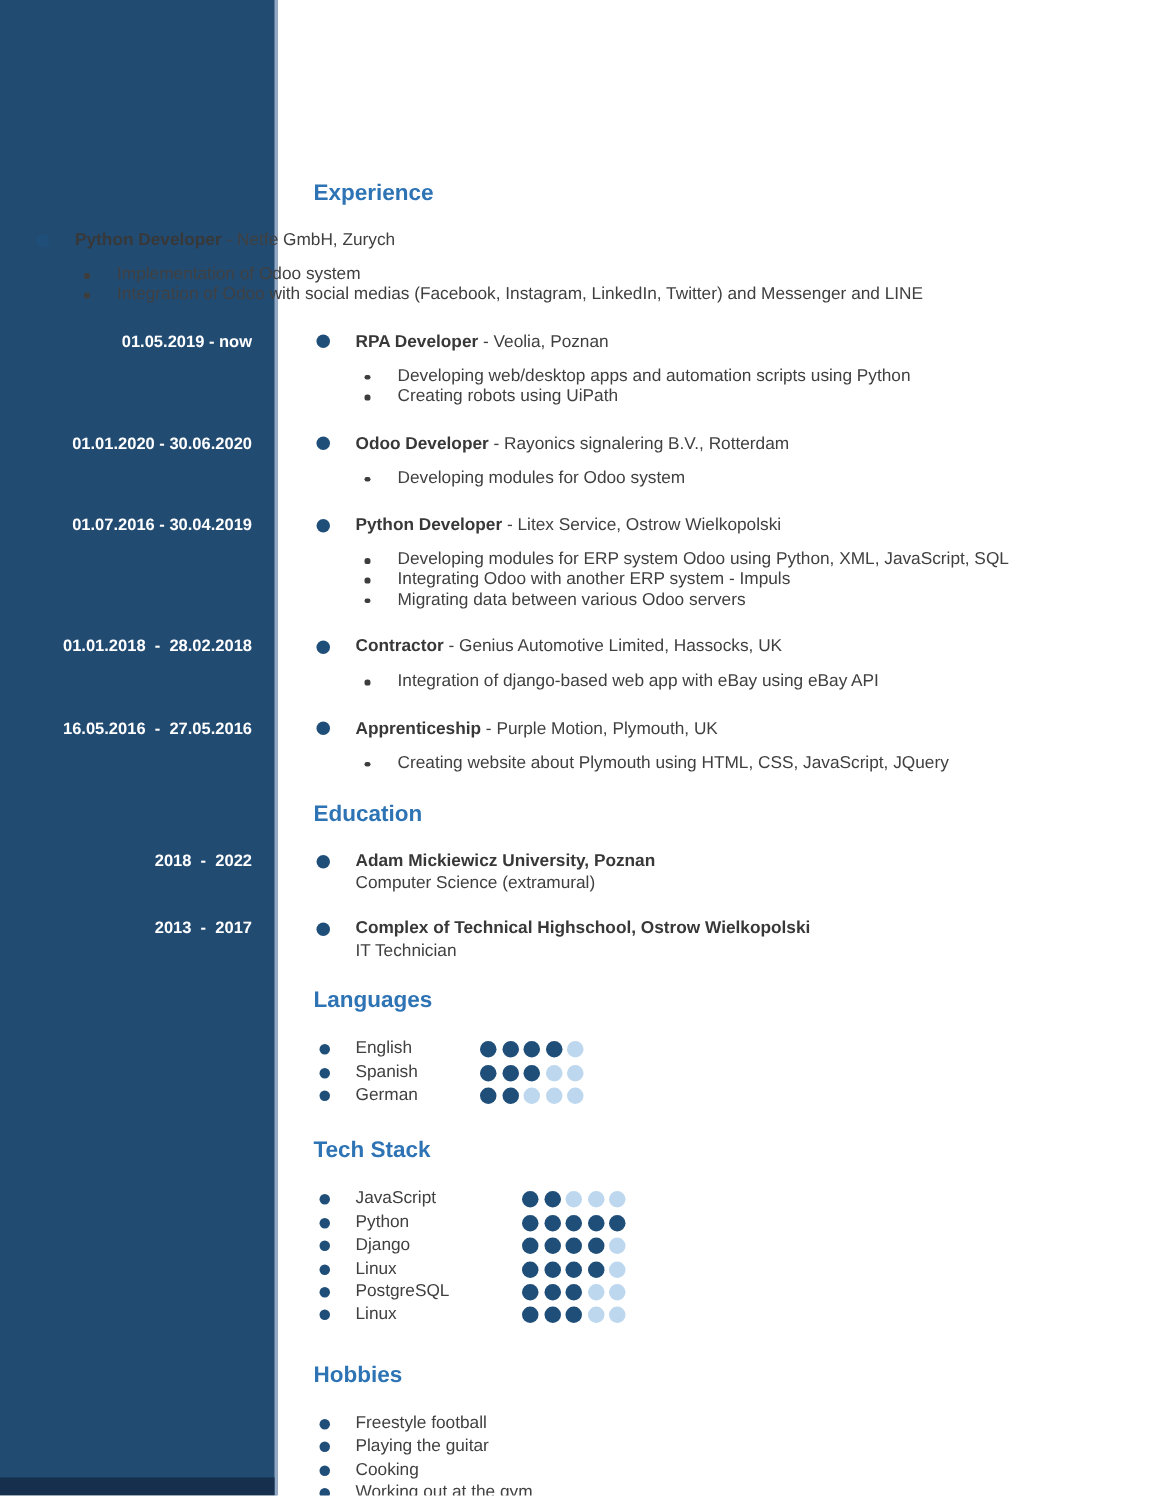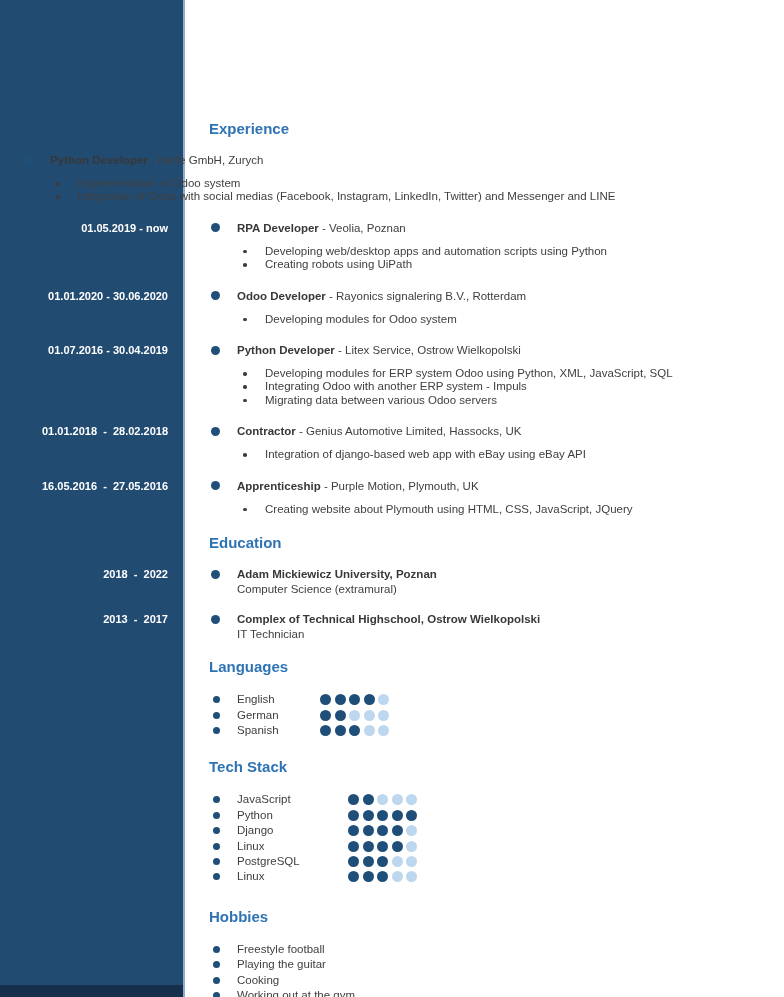--- a/index.html
+++ b/index.html
@@ -273,37 +273,37 @@
               <span class="ldot f"></span>
               <span class="ldot f"></span>
               <span class="ldot f"></span>
               <span class="ldot f"></span>
               <span class="ldot e"></span>
             </span>
   </div>
 
   <div class="srow">
     <span class="sdot"></span>
+    <span class="slabel">Spanish</span>
+    <span class="dots">
+              <span class="ldot f"></span>
+              <span class="ldot f"></span>
+              <span class="ldot f"></span>
+              <span class="ldot e"></span>
+              <span class="ldot e"></span>
+            </span>
+  </div>
+
+  <div class="srow">
+    <span class="sdot"></span>
     <span class="slabel">German</span>
     <span class="dots">
               <span class="ldot f"></span>
               <span class="ldot f"></span>
               <span class="ldot e"></span>
-              <span class="ldot e"></span>
-              <span class="ldot e"></span>
-            </span>
-  </div>
-
-  <div class="srow">
-    <span class="sdot"></span>
-    <span class="slabel">Spanish</span>
-    <span class="dots">
-              <span class="ldot f"></span>
-              <span class="ldot f"></span>
-              <span class="ldot f"></span>
               <span class="ldot e"></span>
               <span class="ldot e"></span>
             </span>
   </div>
 </div>
     </section>
 
     <section class="sec sec-list" id="sec-tech">
       <h2 class="heading">Tech Stack</h2>
       <div id="tech-rows" class="tech">

